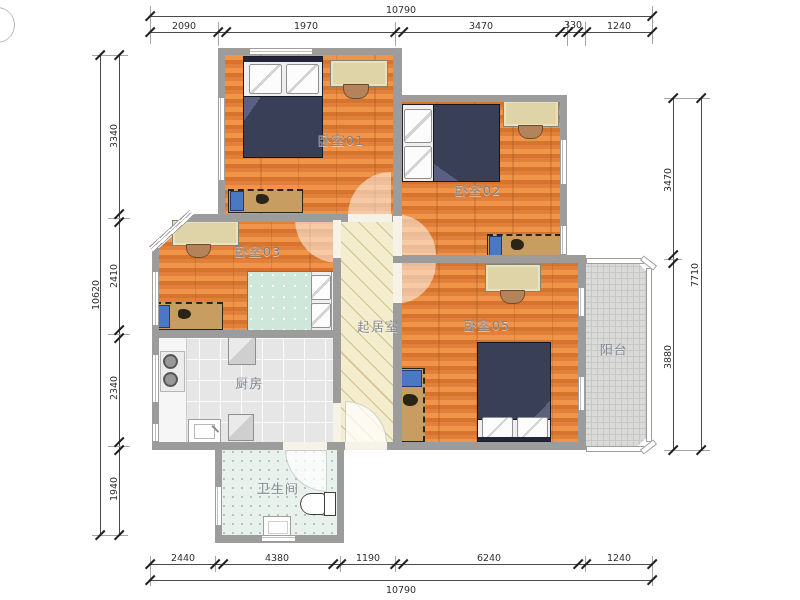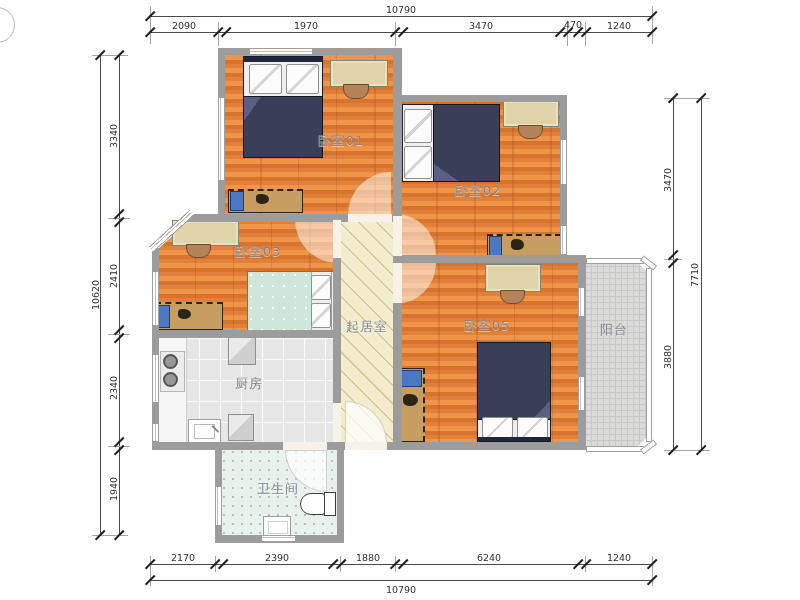--- a/index.html
+++ b/index.html
@@ -178,24 +178,24 @@
   <div class="abs balwall" style="left:586px;top:258px;width:58px;height:6px;"></div>
   <div class="abs balwall" style="left:646px;top:268px;width:6px;height:174px;"></div>
   <div class="abs balwall" style="left:586px;top:446px;width:58px;height:6px;"></div>
   <div class="abs balwall" style="left:640px;top:260px;width:17px;height:6px;transform:rotate(38deg);"></div>
   <div class="abs balwall" style="left:640px;top:444px;width:17px;height:6px;transform:rotate(-38deg);"></div>
 
   <div class="rlabel" style="left:341px;top:141px;">卧室01</div>
   <div class="rlabel" style="left:478px;top:191px;">卧室02</div>
   <div class="rlabel" style="left:258px;top:252px;">卧室03</div>
   <div class="rlabel" style="left:487px;top:326px;">卧室05</div>
-  <div class="rlabel" style="left:367px;top:327px;">起居室</div>
+  <div class="rlabel" style="left:378px;top:327px;">起居室</div>
   <div class="rlabel" style="left:249px;top:384px;">厨房</div>
   <div class="rlabel" style="left:278px;top:489px;">卫生间</div>
-  <div class="rlabel" style="left:614px;top:330px;">阳台</div>
+  <div class="rlabel" style="left:614px;top:350px;">阳台</div>
 
   <div class="dl" style="left:150px;top:16px;width:502px;height:1px;"></div>
   <div class="dl" style="left:150px;top:32px;width:502px;height:1px;"></div>
   <div class="dl" style="left:150px;top:564px;width:502px;height:1px;"></div>
   <div class="dl" style="left:150px;top:580px;width:502px;height:1px;"></div>
   <div class="dl" style="left:100px;top:55px;width:1px;height:480px;"></div>
   <div class="dl" style="left:119px;top:55px;width:1px;height:480px;"></div>
   <div class="dl" style="left:673px;top:98px;width:1px;height:352px;"></div>
   <div class="dl" style="left:701px;top:98px;width:1px;height:352px;"></div>
 
@@ -258,25 +258,25 @@
   <div class="tk" style="left:673px;top:255px;"></div>
   <div class="tk" style="left:673px;top:263px;"></div>
   <div class="tk" style="left:673px;top:450px;"></div>
   <div class="tk" style="left:701px;top:98px;"></div>
   <div class="tk" style="left:701px;top:450px;"></div>
 
   <div class="dtext" style="left:401px;top:9px;">10790</div>
   <div class="dtext" style="left:184px;top:25px;">2090</div>
   <div class="dtext" style="left:306px;top:25px;">1970</div>
   <div class="dtext" style="left:481px;top:25px;">3470</div>
-  <div class="dtext" style="left:573px;top:24px;">470</div>
+  <div class="dtext" style="left:573px;top:24px;">330</div>
   <div class="dtext" style="left:619px;top:25px;">1240</div>
-  <div class="dtext" style="left:183px;top:557px;">2170</div>
-  <div class="dtext" style="left:277px;top:557px;">2390</div>
-  <div class="dtext" style="left:368px;top:557px;">1880</div>
+  <div class="dtext" style="left:183px;top:557px;">2440</div>
+  <div class="dtext" style="left:277px;top:557px;">4380</div>
+  <div class="dtext" style="left:368px;top:557px;">1190</div>
   <div class="dtext" style="left:489px;top:557px;">6240</div>
   <div class="dtext" style="left:619px;top:557px;">1240</div>
   <div class="dtext" style="left:401px;top:589px;">10790</div>
   <div class="dtext rot" style="left:95px;top:295px;">10620</div>
   <div class="dtext rot" style="left:113px;top:136px;">3340</div>
   <div class="dtext rot" style="left:113px;top:276px;">2410</div>
   <div class="dtext rot" style="left:113px;top:388px;">2340</div>
   <div class="dtext rot" style="left:113px;top:489px;">1940</div>
   <div class="dtext rot" style="left:667px;top:180px;">3470</div>
   <div class="dtext rot" style="left:667px;top:357px;">3880</div>

